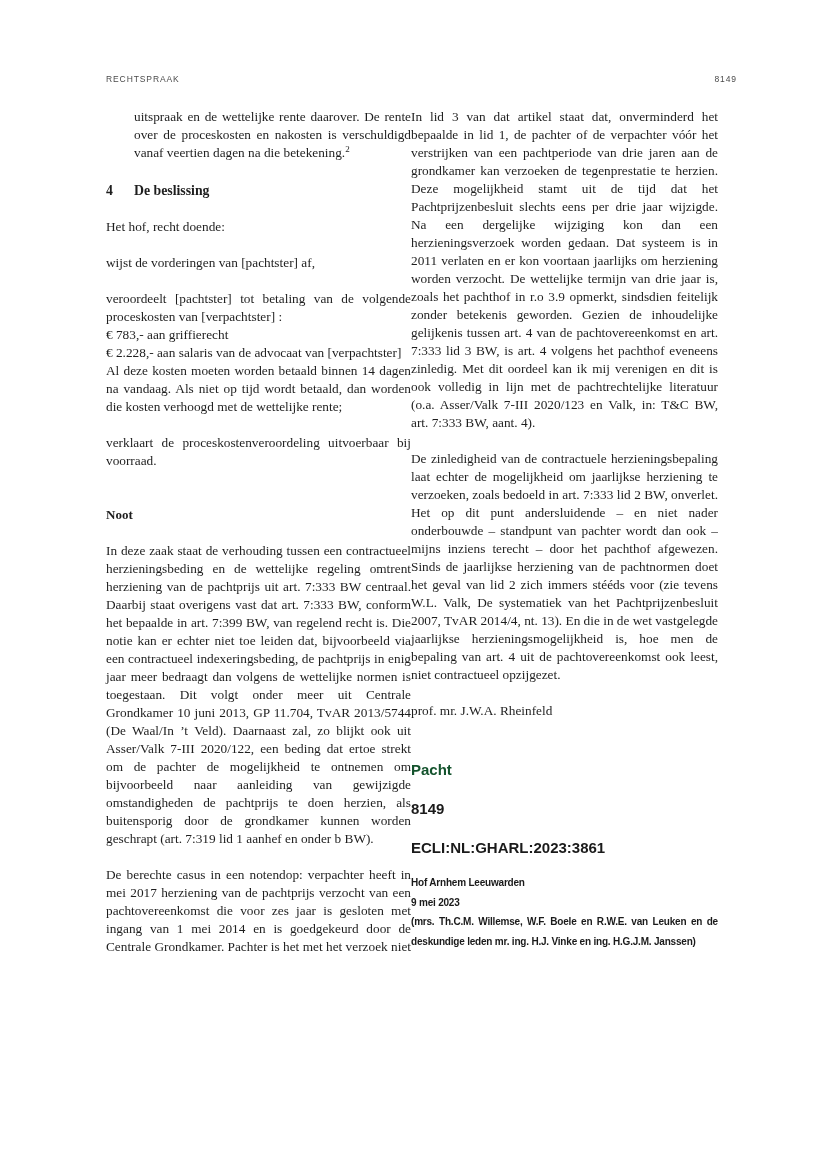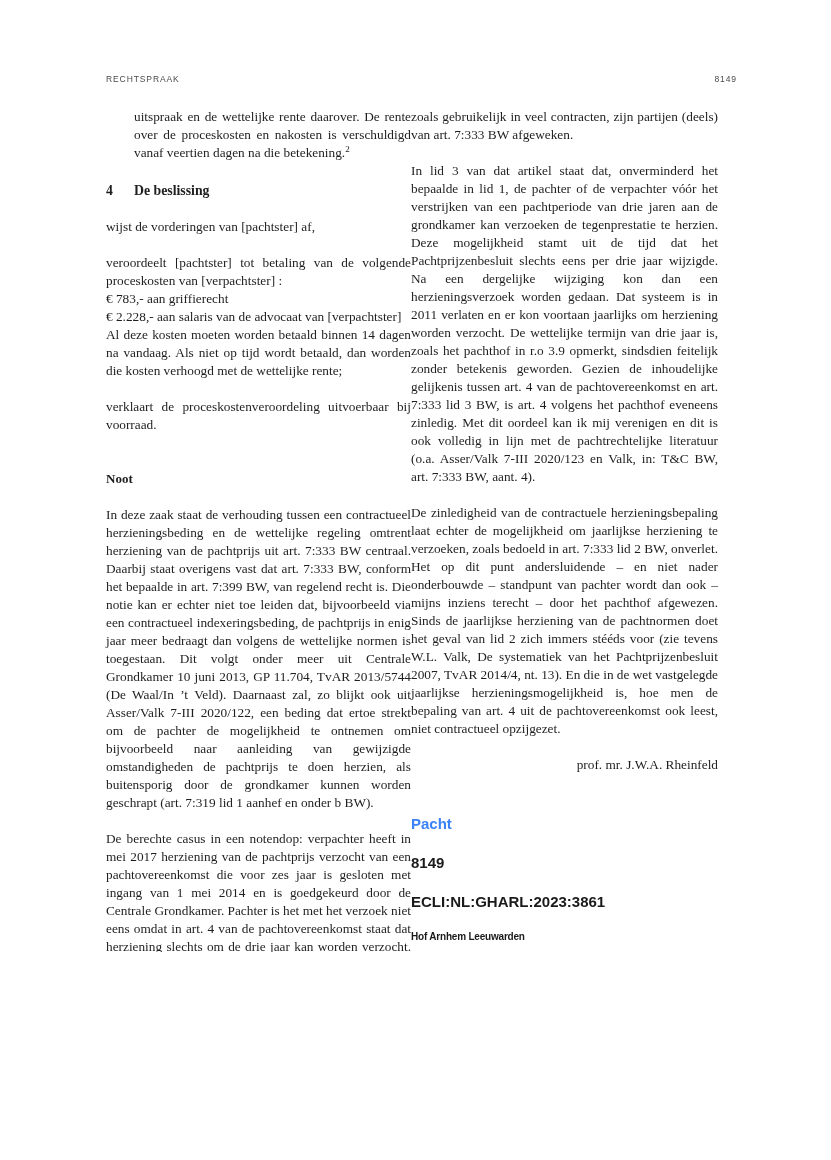--- a/index.html
+++ b/index.html
@@ -82,21 +82,21 @@
     font-weight: bold;
     line-height: 18px;
   }
   .h-num { display: inline-block; width: 28px; }
   .noot-heading {
     margin: 36px 0 0 0;
     font-size: 13px;
     font-weight: bold;
     line-height: 18px;
   }
-  .author { text-align: right; }
+  .author { text-align: left; }
 
   
   .topic {
     margin: 33px 0 0 0;
     font-family: "Liberation Sans", sans-serif;
     font-size: 15px;
     font-weight: bold;
     line-height: 18px;
   }
   .case-num, .ecli {
@@ -150,41 +150,41 @@
 
   <div class="columns">
 
     <div class="col col-left">
       <p class="body-p indent"><span>uitspraak en de wettelijke rente daarover. De rente over de proceskosten en nakosten is verschuldigd vanaf veertien dagen na die betekening.</span><sup>2</sup></p>
 
       <h3 class="num-heading">
         <span class="h-num">4</span><span class="h-title">De beslissing</span>
       </h3>
 
+      <p class="body-p">Het hof, recht doende:</p>
       <p class="body-p">wijst de vorderingen van [pachtster] af,</p>
       <p class="body-p">veroordeelt [pachtster] tot betaling van de volgende proceskosten van [verpachtster] :
 € 783,- aan griffierecht
 € 2.228,- aan salaris van de advocaat van [verpachtster]
 Al deze kosten moeten worden betaald binnen 14 dagen na vandaag. Als niet op tijd wordt betaald, dan worden die kosten verhoogd met de wettelijke rente;</p>
       <p class="body-p">verklaart de proceskostenveroordeling uitvoerbaar bij voorraad.</p>
 
       <h3 class="noot-heading">Noot</h3>
 
       <p class="body-p">In deze zaak staat de verhouding tussen een contractueel herzieningsbeding en de wettelijke regeling omtrent herziening van de pachtprijs uit art. 7:333 BW centraal. Daarbij staat overigens vast dat art. 7:333 BW, conform het bepaalde in art. 7:399 BW, van regelend recht is. Die notie kan er echter niet toe leiden dat, bijvoorbeeld via een contractueel indexeringsbeding, de pachtprijs in enig jaar meer bedraagt dan volgens de wettelijke normen is toegestaan. Dit volgt onder meer uit Centrale Grondkamer 10 juni 2013, GP 11.704, TvAR 2013/5744 (De Waal/In ’t Veld). Daarnaast zal, zo blijkt ook uit Asser/Valk 7-III 2020/122, een beding dat ertoe strekt om de pachter de mogelijkheid te ontnemen om bijvoorbeeld naar aanleiding van gewijzigde omstandigheden de pachtprijs te doen herzien, als buitensporig door de grondkamer kunnen worden geschrapt (art. 7:319 lid 1 aanhef en onder b BW).</p>
       <p class="body-p">De berechte casus in een notendop: verpachter heeft in mei 2017 herziening van de pachtprijs verzocht van een pachtovereenkomst die voor zes jaar is gesloten met ingang van 1 mei 2014 en is goedgekeurd door de Centrale Grondkamer. Pachter is het met het verzoek niet eens omdat in art. 4 van de pachtovereenkomst staat dat herziening slechts om de drie jaar kan worden verzocht. Dit betekent dat verpachter dus te laat is met zijn verzoek. Met de contractuele bepaling omtrent de driejaarlijkse mogelijkheid tot herziening,</p>
     </div>
 
     <div class="col col-right">
-      <p class="body-p">zoals gebruikelijk in veel contracten, zijn partijen (deels) van art. 7:333 BW afgeweken.</p>
       <p class="body-p">In lid 3 van dat artikel staat dat, onverminderd het bepaalde in lid 1, de pachter of de verpachter vóór het verstrijken van een pachtperiode van drie jaren aan de grondkamer kan verzoeken de tegenprestatie te herzien. Deze mogelijkheid stamt uit de tijd dat het Pachtprijzenbesluit slechts eens per drie jaar wijzigde. Na een dergelijke wijziging kon dan een herzieningsverzoek worden gedaan. Dat systeem is in 2011 verlaten en er kon voortaan jaarlijks om herziening worden verzocht. De wettelijke termijn van drie jaar is, zoals het pachthof in r.o 3.9 opmerkt, sindsdien feitelijk zonder betekenis geworden. Gezien de inhoudelijke gelijkenis tussen art. 4 van de pachtovereenkomst en art. 7:333 lid 3 BW, is art. 4 volgens het pachthof eveneens zinledig. Met dit oordeel kan ik mij verenigen en dit is ook volledig in lijn met de pachtrechtelijke literatuur (o.a. Asser/Valk 7-III 2020/123 en Valk, in: T&amp;C BW, art. 7:333 BW, aant. 4).</p>
       <p class="body-p">De zinledigheid van de contractuele herzieningsbepaling laat echter de mogelijkheid om jaarlijkse herziening te verzoeken, zoals bedoeld in art. 7:333 lid 2 BW, onverlet. Het op dit punt andersluidende – en niet nader onderbouwde – standpunt van pachter wordt dan ook – mijns inziens terecht – door het pachthof afgewezen. Sinds de jaarlijkse herziening van de pachtnormen doet het geval van lid 2 zich immers stééds voor (zie tevens W.L. Valk, De systematiek van het Pachtprijzenbesluit 2007, TvAR 2014/4, nt. 13). En die in de wet vastgelegde jaarlijkse herzieningsmogelijkheid is, hoe men de bepaling van art. 4 uit de pachtovereenkomst ook leest, niet contractueel opzijgezet.</p>
 
       <p class="body-p author">prof. mr. J.W.A. Rheinfeld</p>
 
-      <h2 class="topic" style="color: #3b82f6; margin-top: 41px;">Pacht</h2>
+      <h2 class="topic" style="color: #14532d; margin-top: 41px;">Pacht</h2>
       <h3 class="case-num">8149</h3>
       <h3 class="ecli">ECLI:NL:GHARL:2023:3861</h3>
 
       <p class="court-block">Hof Arnhem Leeuwarden
 9 mei 2023
 (mrs. Th.C.M. Willemse, W.F. Boele en R.W.E. van Leuken en de deskundige leden mr. ing. H.J. Vinke en ing. H.G.J.M. Janssen)</p>
 
       <p class="subject">(Stormschade)</p>
     </div>
 

